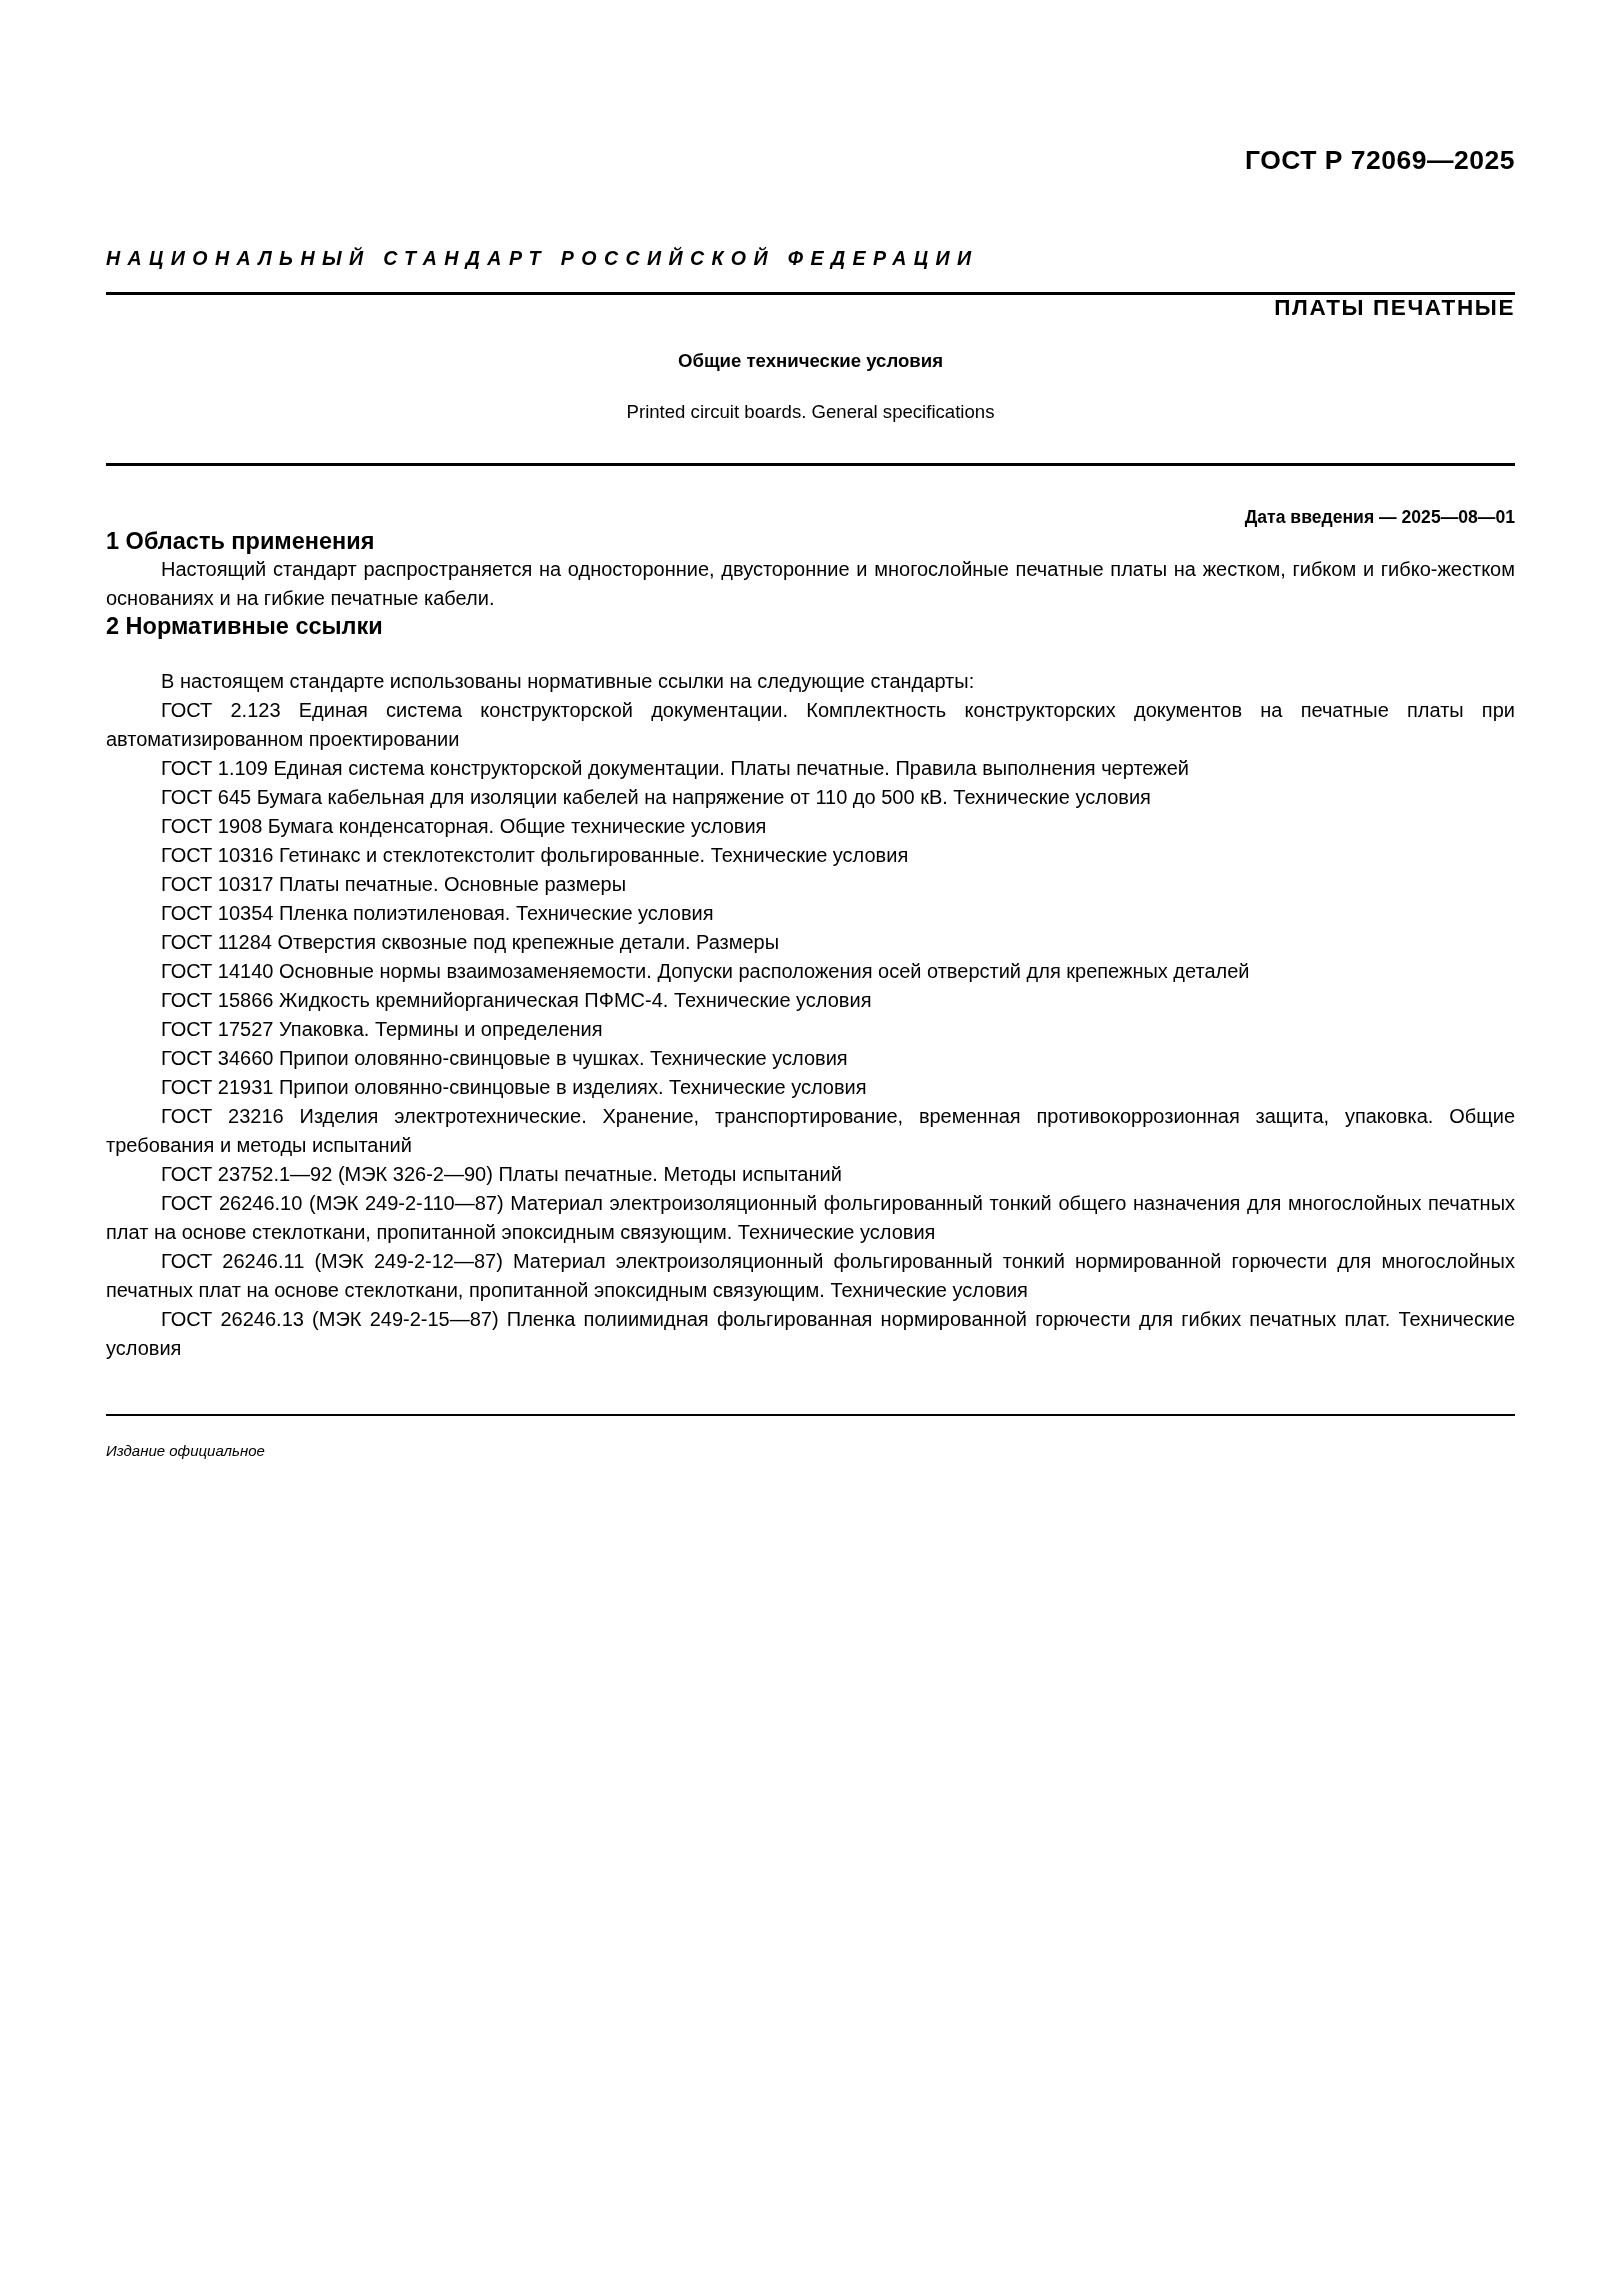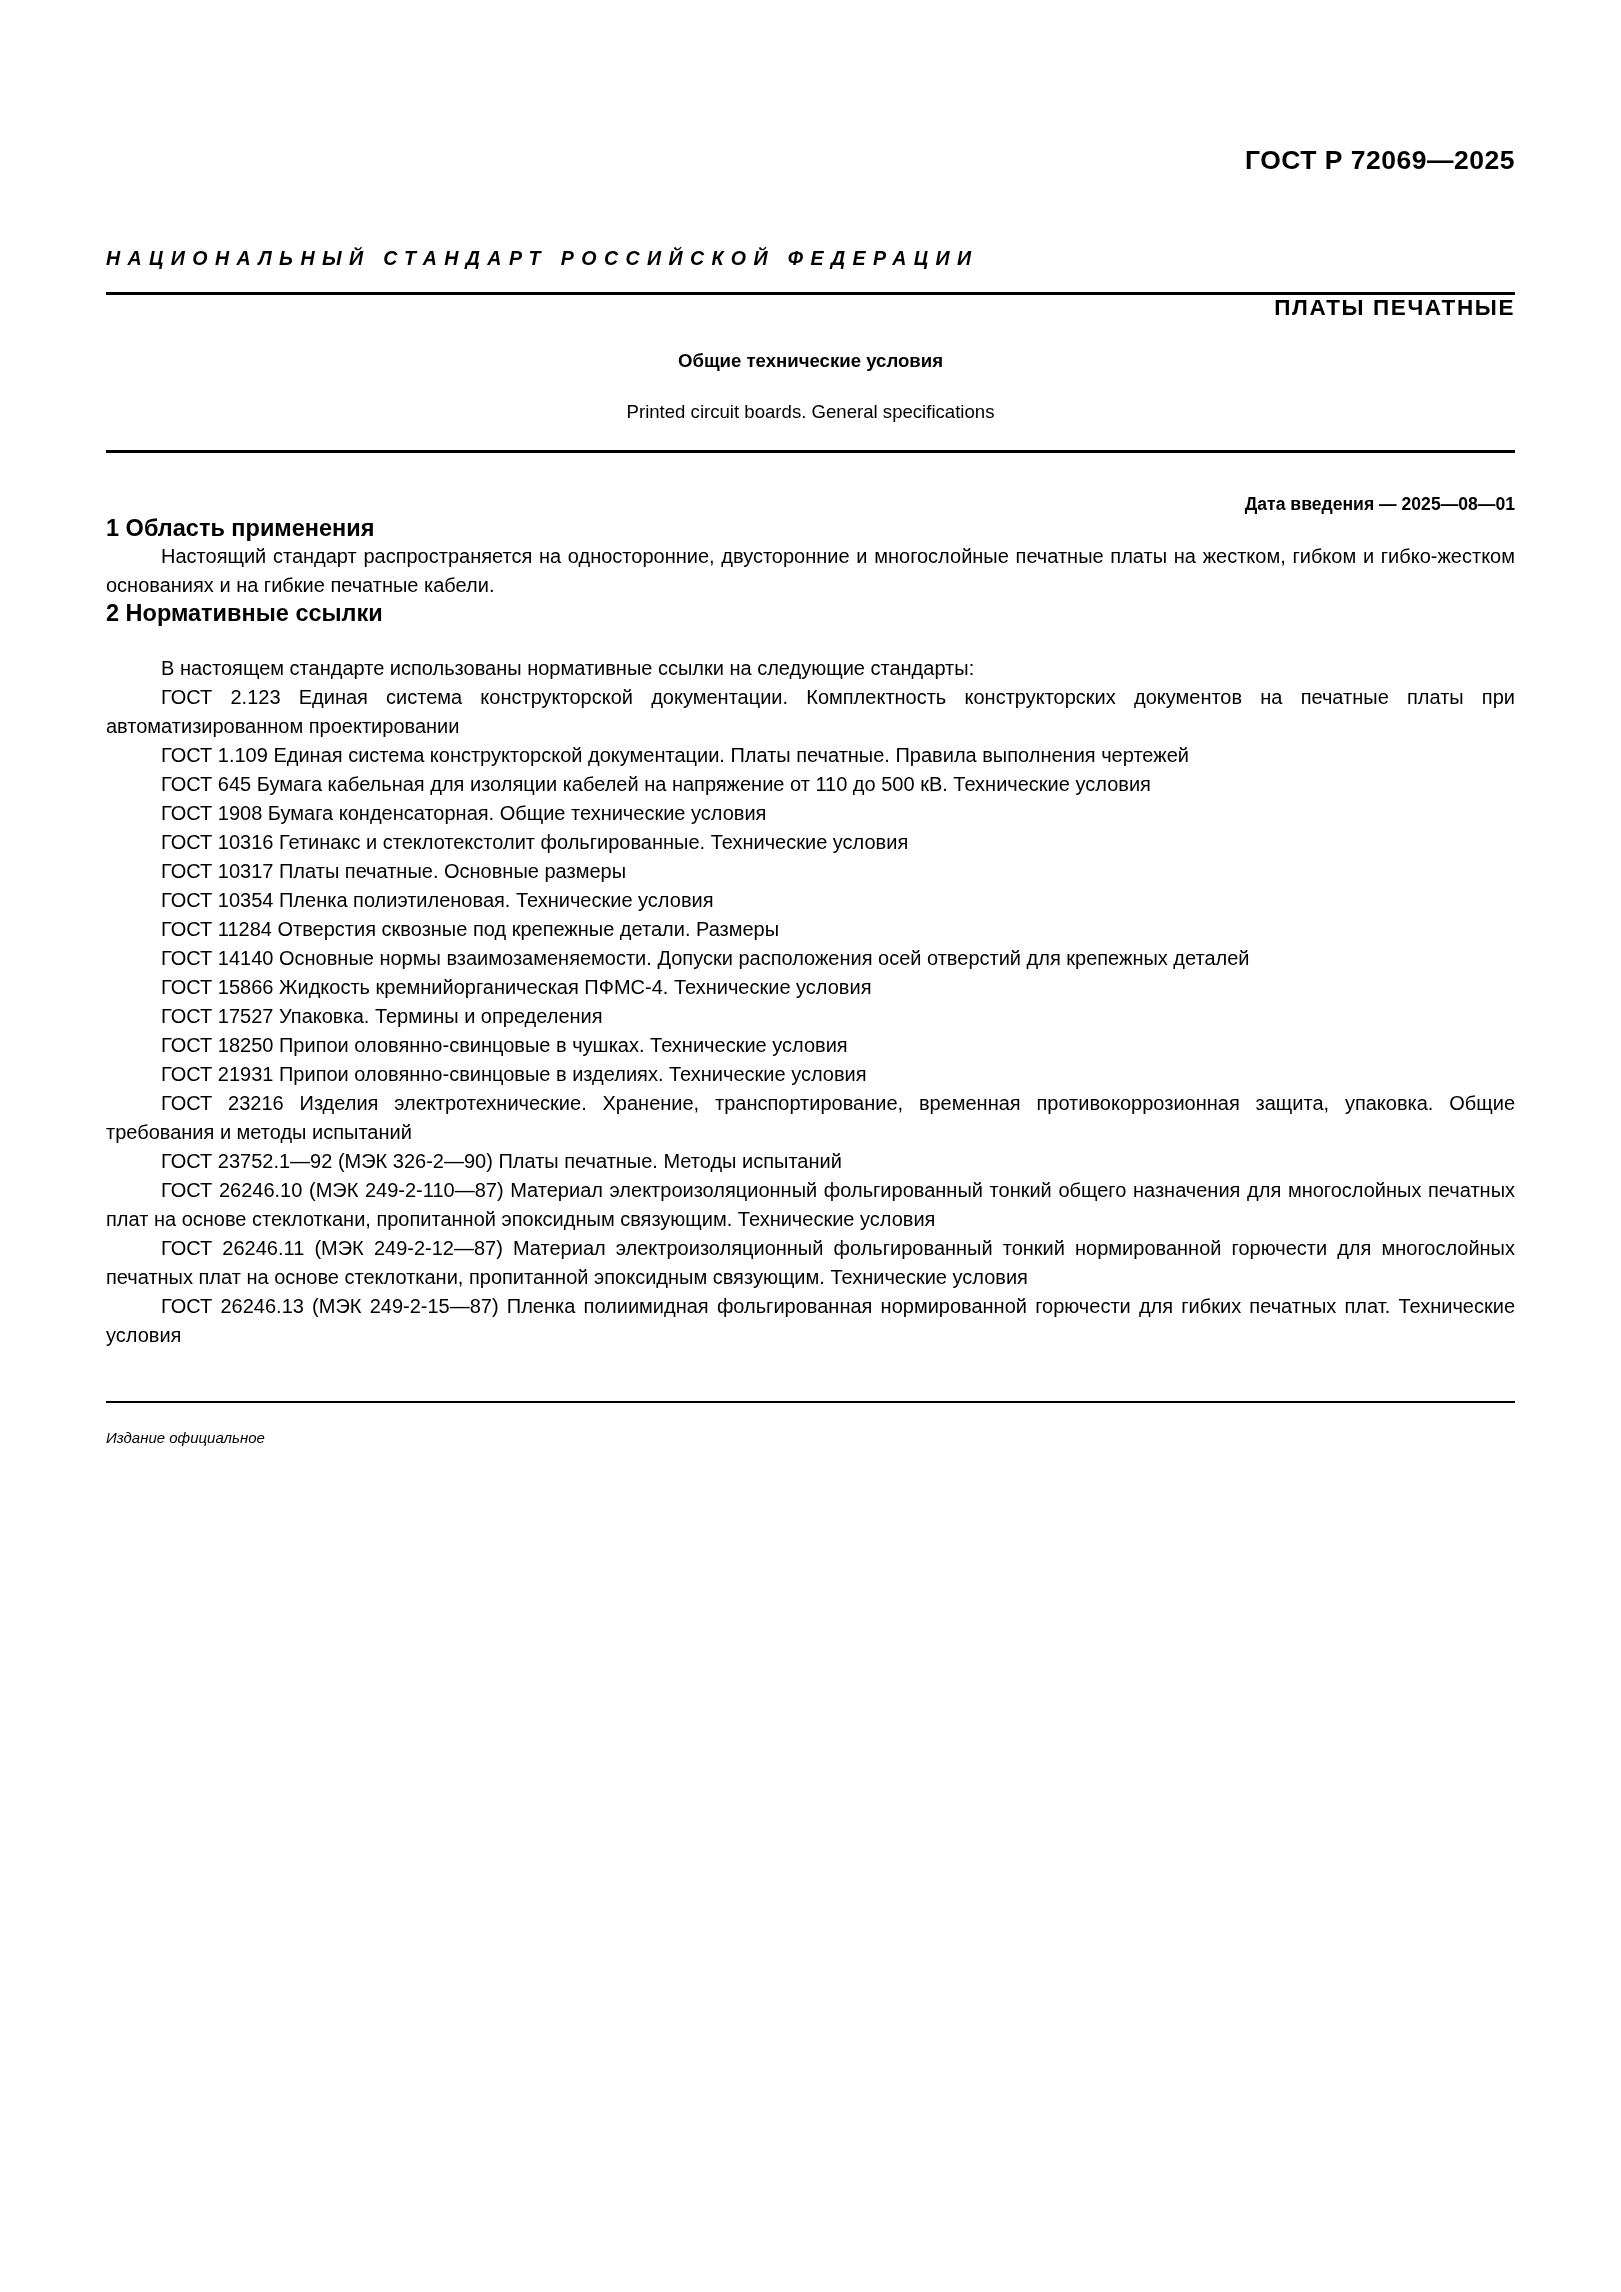--- a/index.html
+++ b/index.html
@@ -60,21 +60,21 @@
   .title-sub {
     text-align: center;
     font-size: 18.6px;
     font-weight: bold;
     margin-top: 29px;
   }
   .title-en {
     text-align: center;
     font-size: 18.6px;
     margin-top: 29px;
-    margin-bottom: 27px;
+    margin-bottom: 40px;
   }
   .date-line {
     text-align: right;
     font-size: 17.6px;
     font-weight: bold;
     margin-top: 41px;
   }
   h2.section {
     font-size: 23.5px;
     font-weight: bold;
@@ -142,21 +142,21 @@
       <p class="body-text">ГОСТ 1.109 Единая система конструкторской документации. Платы печатные. Правила выполнения чертежей</p>
       <p class="body-text">ГОСТ 645 Бумага кабельная для изоляции кабелей на напряжение от 110 до 500 кВ. Технические условия</p>
       <p class="body-text">ГОСТ 1908  Бумага конденсаторная. Общие технические условия</p>
       <p class="body-text">ГОСТ 10316  Гетинакс и стеклотекстолит фольгированные. Технические условия</p>
       <p class="body-text">ГОСТ 10317  Платы печатные. Основные размеры</p>
       <p class="body-text">ГОСТ 10354  Пленка полиэтиленовая. Технические условия</p>
       <p class="body-text">ГОСТ 11284  Отверстия сквозные под крепежные детали. Размеры</p>
       <p class="body-text">ГОСТ 14140  Основные нормы взаимозаменяемости. Допуски расположения осей отверстий для крепежных деталей</p>
       <p class="body-text">ГОСТ 15866  Жидкость кремнийорганическая ПФМС-4. Технические условия</p>
       <p class="body-text">ГОСТ 17527  Упаковка. Термины и определения</p>
-      <p class="body-text">ГОСТ 18250  Припои оловянно-свинцовые в чушках. Технические условия</p>
+      <p class="body-text">ГОСТ 34660  Припои оловянно-свинцовые в чушках. Технические условия</p>
       <p class="body-text">ГОСТ 21931  Припои оловянно-свинцовые в изделиях. Технические условия</p>
       <p class="body-text">ГОСТ 23216 Изделия электротехнические. Хранение, транспортирование, временная противокоррозионная защита, упаковка. Общие требования и методы испытаний</p>
       <p class="body-text">ГОСТ 23752.1—92 (МЭК 326-2—90)  Платы печатные. Методы испытаний</p>
       <p class="body-text">ГОСТ 26246.10 (МЭК 249-2-110—87) Материал электроизоляционный фольгированный тонкий общего назначения для многослойных печатных плат на основе стеклоткани, пропитанной эпоксидным связующим. Технические условия</p>
       <p class="body-text">ГОСТ 26246.11 (МЭК 249-2-12—87) Материал электроизоляционный фольгированный тонкий нормированной горючести для многослойных печатных плат на основе стеклоткани, пропитанной эпоксидным связующим. Технические условия</p>
       <p class="body-text">ГОСТ 26246.13 (МЭК 249-2-15—87) Пленка полиимидная фольгированная нормированной горючести для гибких печатных плат. Технические условия</p>
     </div>
 
     <div class="footer-rule"></div>
     <div class="official">Издание официальное</div>

